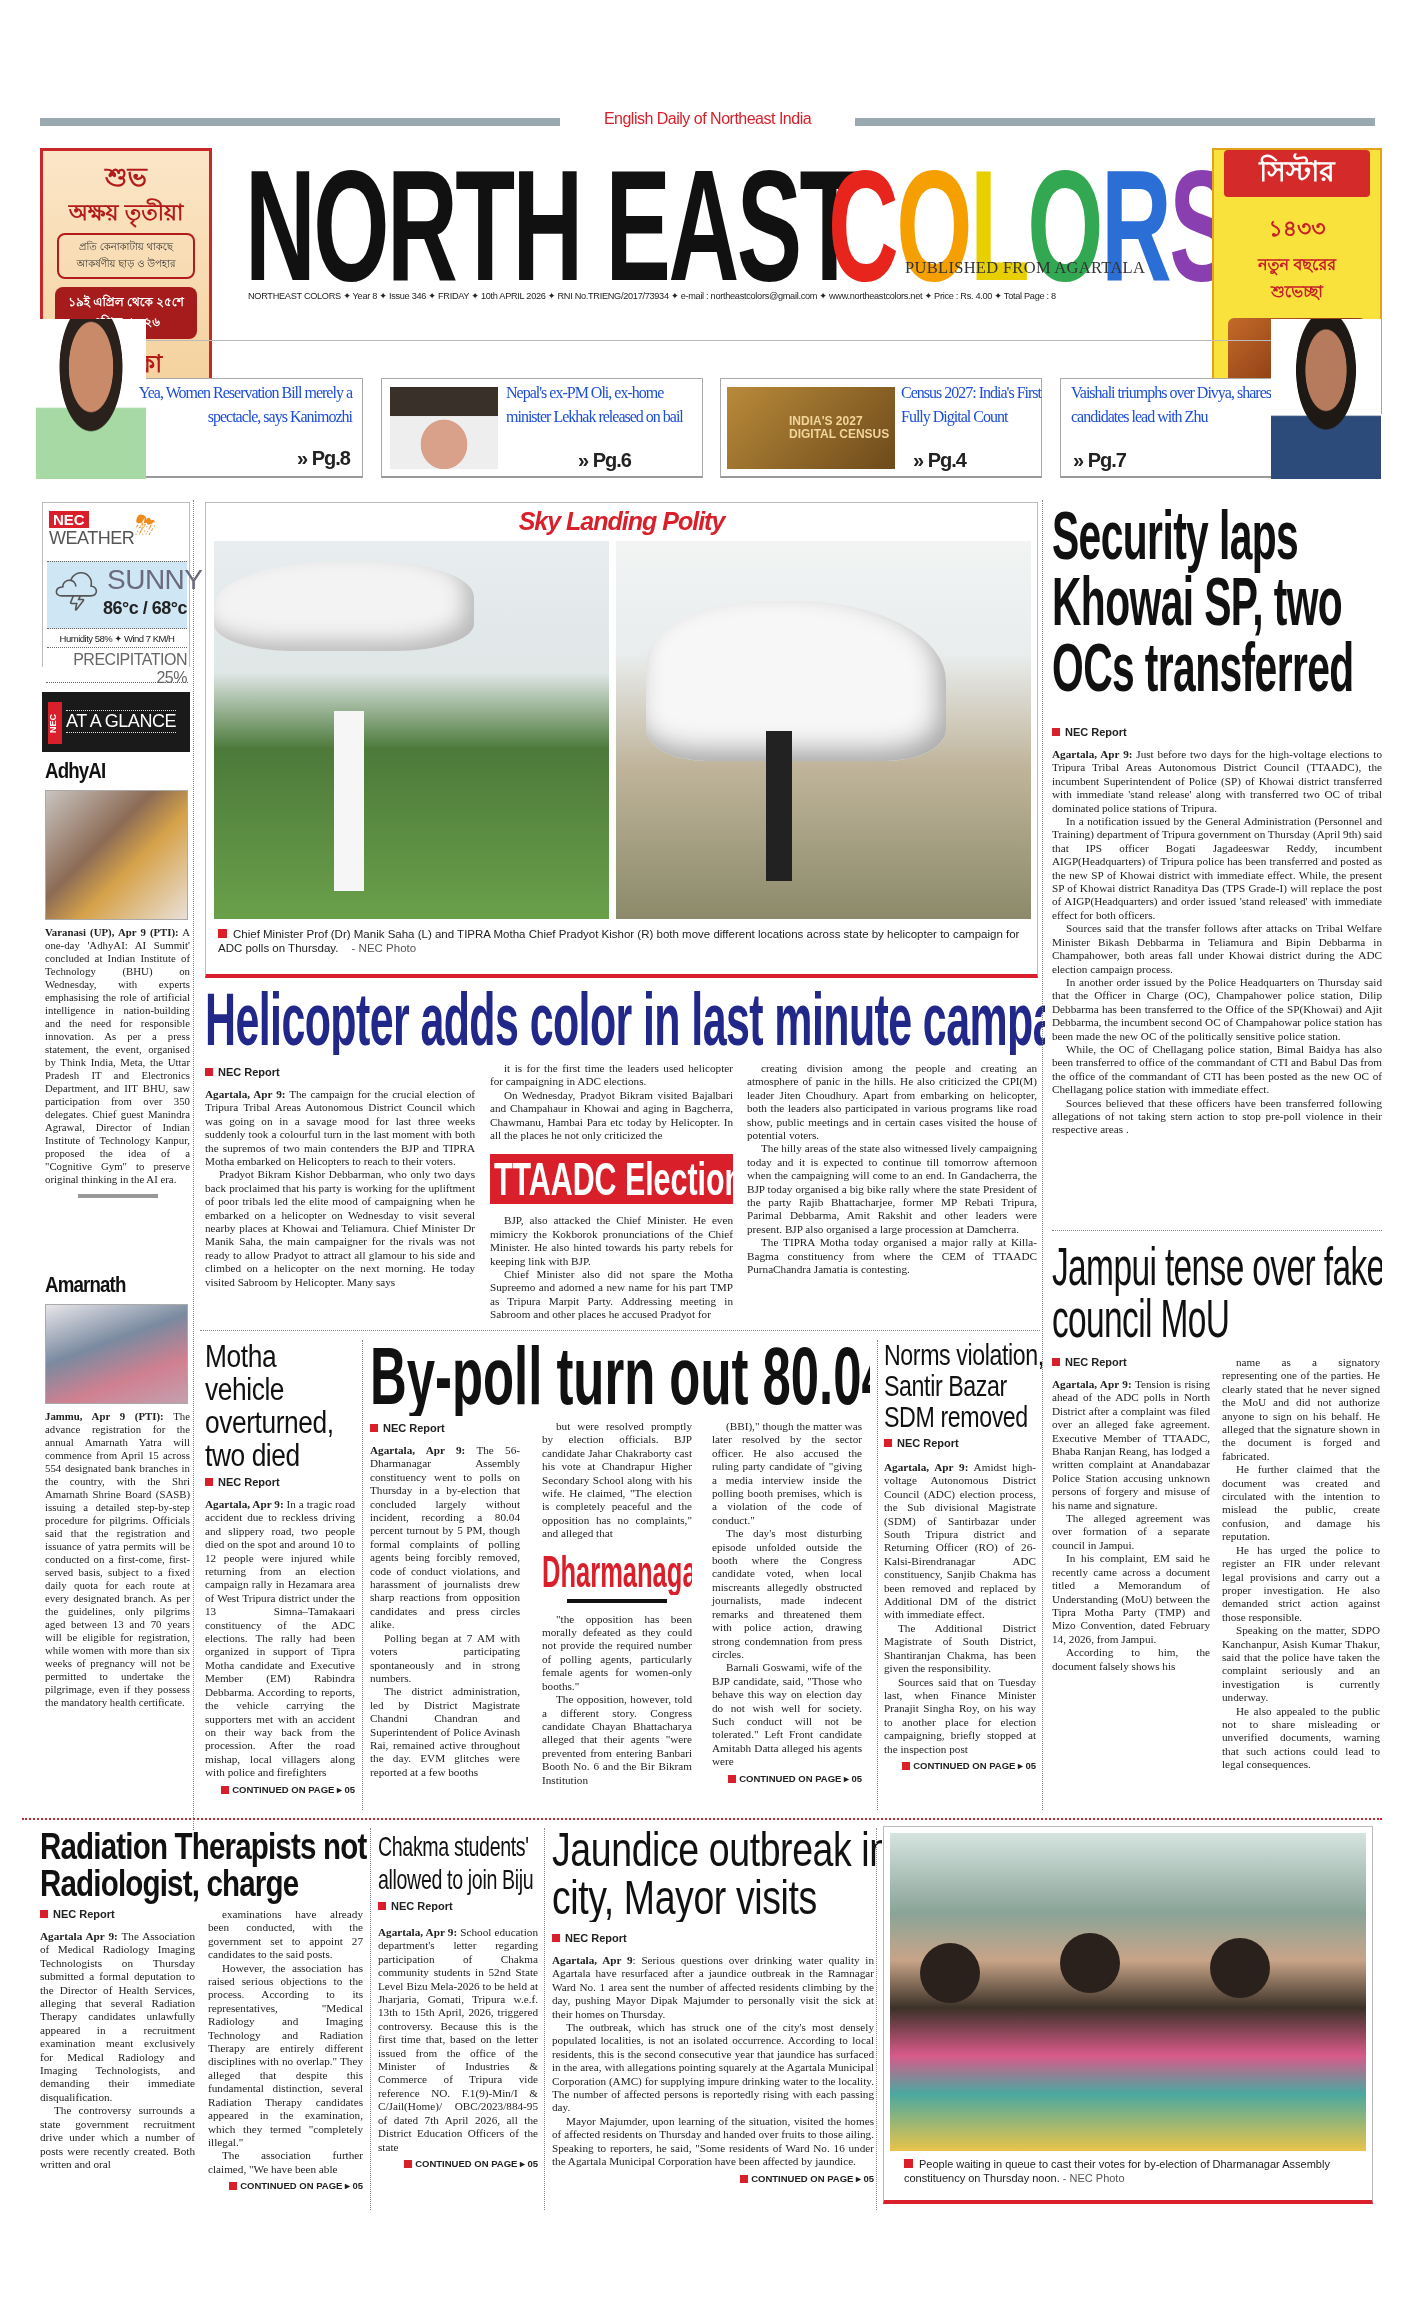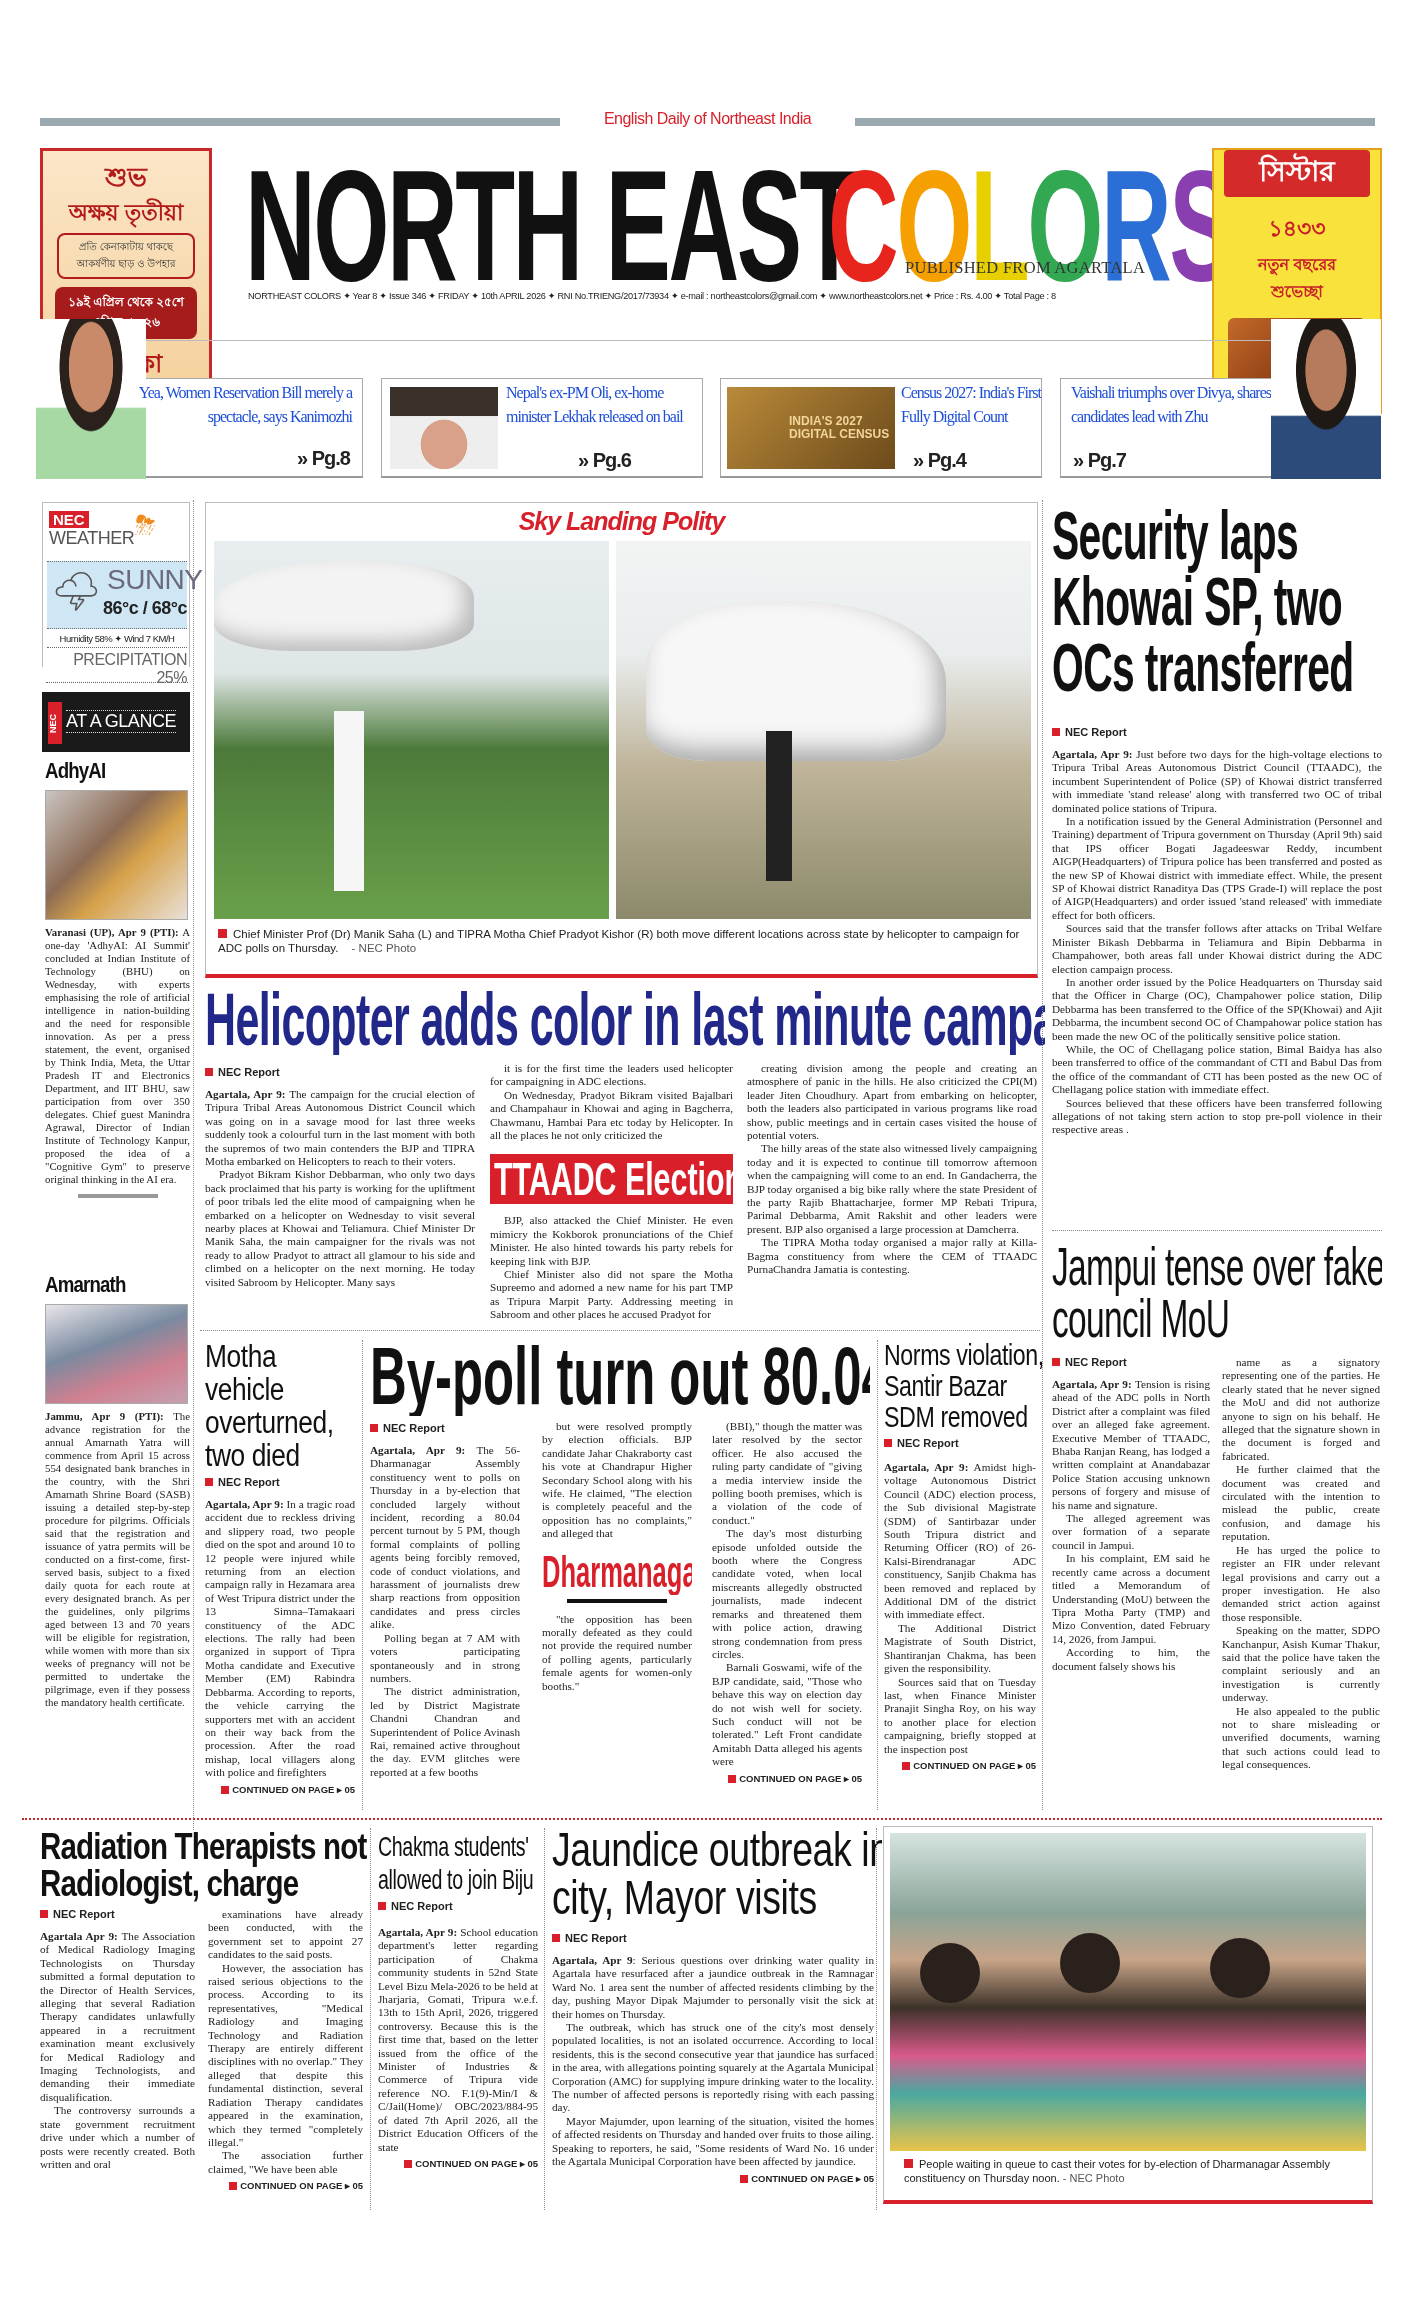--- a/index.html
+++ b/index.html
@@ -242,20 +242,21 @@
 <div class="abs" style="left:542px;top:1420px;width:150px">
   <div class="body">
       <p>but were resolved promptly by election officials. BJP candidate Jahar Chakraborty cast his vote at Chandrapur Higher Secondary School along with his wife. He claimed, "The election is completely peaceful and the opposition has no complaints," and alleged that</p>
     </div>
   <div style="margin:8px 0 4px;height:46px;overflow:hidden">
     <div class="hd" style="font-size:44px;line-height:46px;color:#d9202a;white-space:nowrap;transform:scaleX(0.58)">Dharmanagar</div>
   </div>
   <div style="width:100px;height:4px;background:#111;margin:2px auto 10px"></div>
   <div class="body">
       <p>"the opposition has been morally defeated as they could not provide the required number of polling agents, particularly female agents for women-only booths."</p>
+      <p>The opposition, however, told a different story. Congress candidate Chayan Bhattacharya alleged that their agents "were prevented from entering Banbari Booth No. 6 and the Bir Bikram Institution</p>
     </div>
 </div>
 <div class="abs" style="left:712px;top:1420px;width:150px">
   <div class="body">
       <p>(BBI)," though the matter was later resolved by the sector officer. He also accused the ruling party candidate of "giving a media interview inside the polling booth premises, which is a violation of the code of conduct."</p>
       <p>The day's most disturbing episode unfolded outside the booth where the Congress candidate voted, when local miscreants allegedly obstructed journalists, made indecent remarks and threatened them with police action, drawing strong condemnation from press circles.</p>
       <p>Barnali Goswami, wife of the BJP candidate, said, "Those who behave this way on election day do not wish well for society. Such conduct will not be tolerated." Left Front candidate Amitabh Datta alleged his agents were</p>
     </div>
   <div class="cont"><span class="sq"></span><span>CONTINUED ON PAGE ▸ 05</span></div>
 </div>

